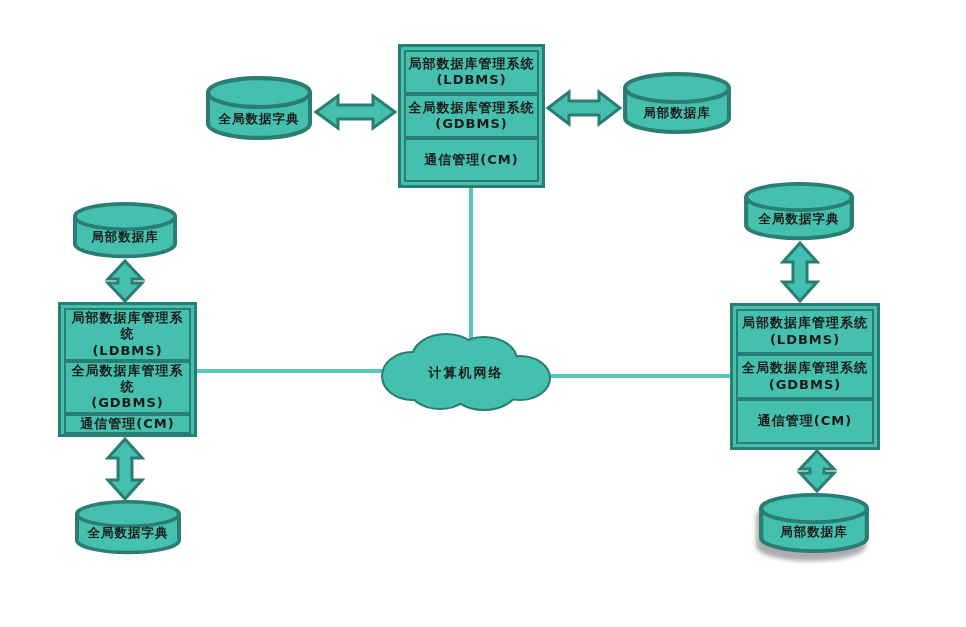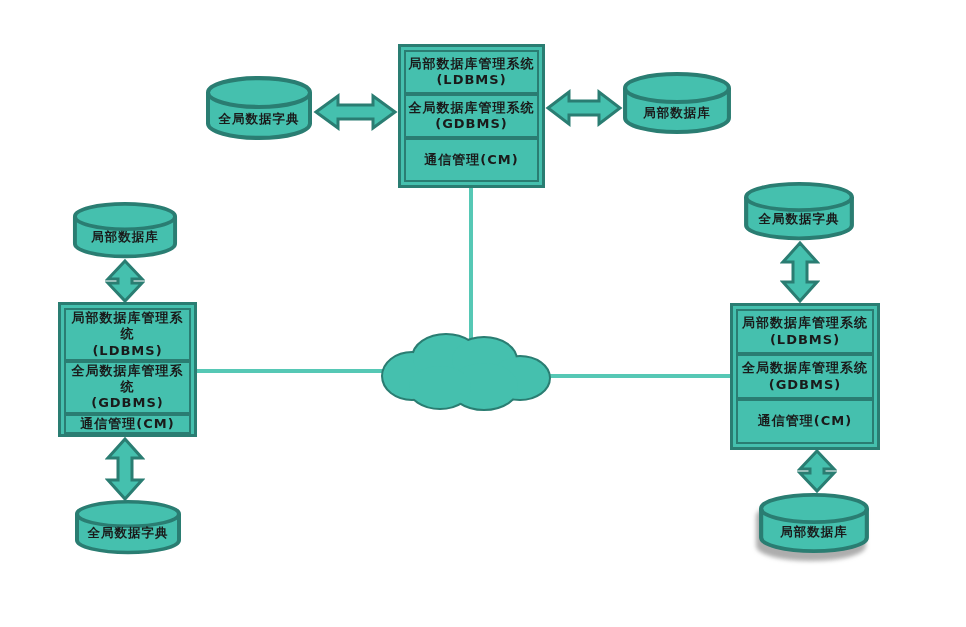--- a/index.html
+++ b/index.html
@@ -171,15 +171,16 @@
       </g>
       <g>
         <ellipse class="shape-noline" cx="34" cy="50" rx="29" ry="23"></ellipse>
         <ellipse class="shape-noline" cx="68" cy="32" rx="33" ry="23"></ellipse>
         <ellipse class="shape-noline" cx="106" cy="34" rx="32" ry="22"></ellipse>
         <ellipse class="shape-noline" cx="142" cy="52" rx="29" ry="21"></ellipse>
         <ellipse class="shape-noline" cx="106" cy="60" rx="34" ry="23"></ellipse>
         <ellipse class="shape-noline" cx="62" cy="61" rx="31" ry="21"></ellipse>
       </g>
     </svg>
+    <span class="cloud-label">计算机网络</span>
   </div>
 
 </div>
 
 </body></html>

